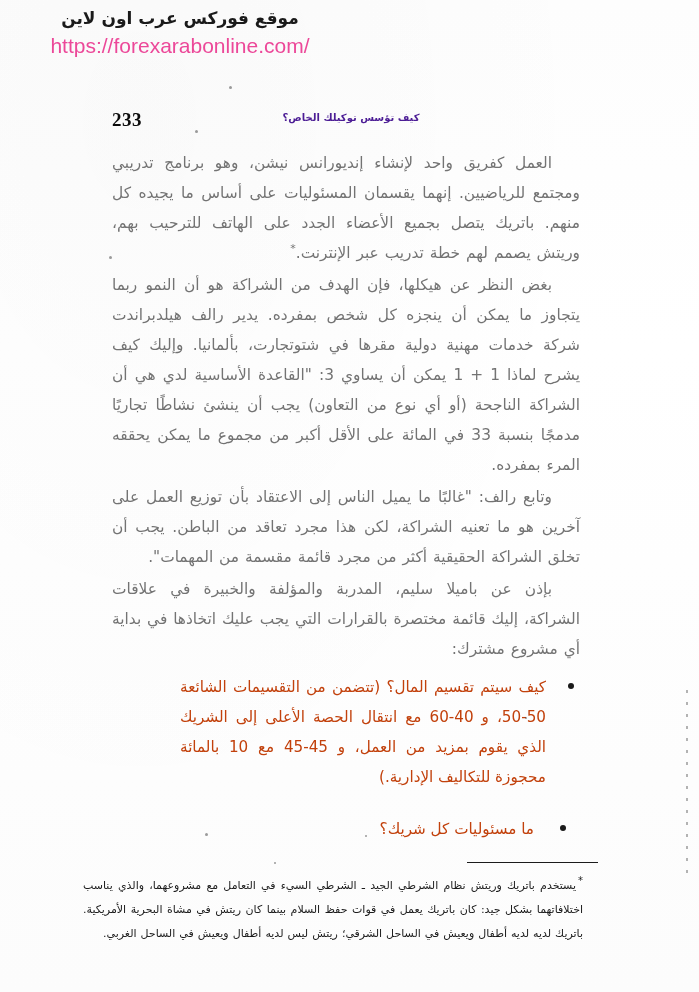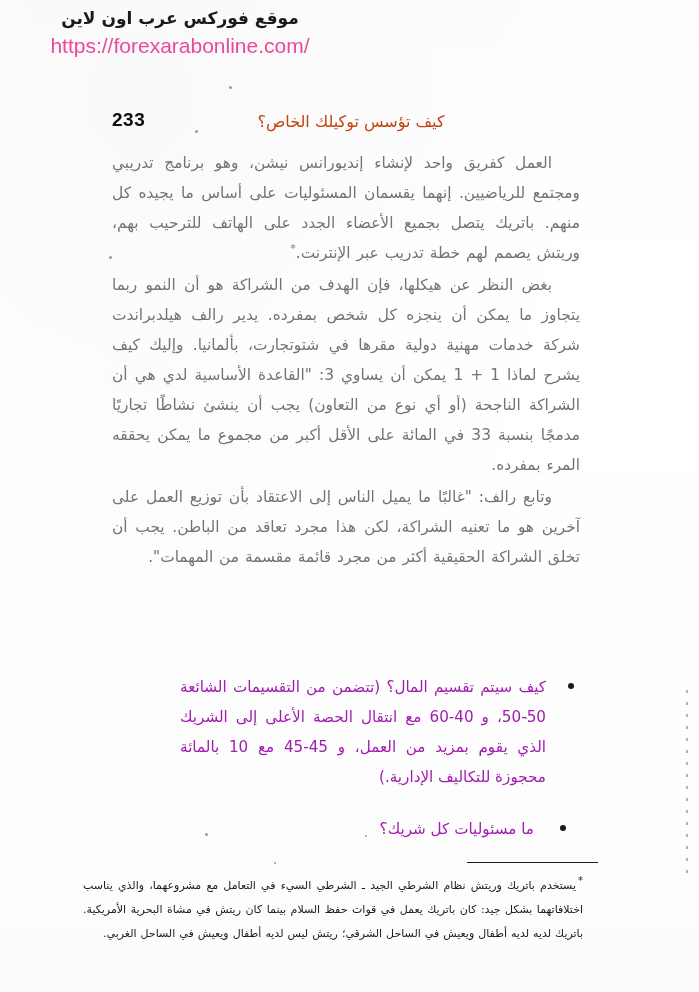--- a/index.html
+++ b/index.html
@@ -63,35 +63,35 @@
     top: 108px;
     left: 112px;
     width: 478px;
     height: 26px;
     direction: rtl;
   }
   .folio {
     position: absolute;
     left: 0;
     top: 1px;
-    font-family: Liberation Sans, sans-serif;
+    font-family: Liberation Serif, serif;
     font-weight: 700;
     font-size: 19px;
     color: #0b0b0b;
     letter-spacing: 0.5px;
   }
   .head-title {
     position: absolute;
     right: 0;
     left: 0;
     top: 4px;
     text-align: center;
-    font-size: 16px;
-    font-weight: 400;
-    color: #c2410c;
+    font-size: 10px;
+    font-weight: 700;
+    color: #4c1d95;
     letter-spacing: 0px;
   }
 
   
   .column {
     position: absolute;
     top: 148px;
     right: 119px;
     width: 468px;
     direction: rtl;
@@ -126,21 +126,21 @@
     direction: rtl;
   }
   ul.bullets > li {
     position: relative;
     margin: 0 0 22px 0;
     padding-right: 34px;
     font-size: 15.2px;
     line-height: 30px;
     text-align: justify;
     text-align-last: right;
-    color: #a21caf;
+    color: #c2410c;
   }
   ul.bullets > li:last-child {
     margin-bottom: 0;
   }
   ul.bullets > li .dot {
     position: absolute;
     right: 6px;
     top: 11px;
     width: 6px;
     height: 6px;
@@ -223,20 +223,21 @@
   </div>
 
   <div class="column">
 
     <p class="para"><span>العمل كفريق واحد لإنشاء إنديورانس نيشن، وهو برنامج تدريبي ومجتمع للرياضيين. إنهما يقسمان المسئوليات على أساس ما يجيده كل منهم. باتريك يتصل بجميع الأعضاء الجدد على الهاتف للترحيب بهم، وريتش يصمم لهم خطة تدريب عبر الإنترنت.</span><sup class="fnref">*</sup></p>
 
     <p class="para">بغض النظر عن هيكلها، فإن الهدف من الشراكة هو أن النمو ربما يتجاوز ما يمكن أن ينجزه كل شخص بمفرده. يدير رالف هيلدبراندت شركة خدمات مهنية دولية مقرها في شتوتجارت، بألمانيا. وإليك كيف يشرح لماذا 1 + 1 يمكن أن يساوي 3: "القاعدة الأساسية لدي هي أن الشراكة الناجحة (أو أي نوع من التعاون) يجب أن ينشئ نشاطًا تجاريًا مدمجًا بنسبة 33 في المائة على الأقل أكبر من مجموع ما يمكن يحققه المرء بمفرده.</p>
 
     <p class="para">وتابع رالف: "غالبًا ما يميل الناس إلى الاعتقاد بأن توزيع العمل على آخرين هو ما تعنيه الشراكة، لكن هذا مجرد تعاقد من الباطن. يجب أن تخلق الشراكة الحقيقية أكثر من مجرد قائمة مقسمة من المهمات".</p>
 
+    <p class="para">بإذن عن باميلا سليم، المدربة والمؤلفة والخبيرة في علاقات الشراكة، إليك قائمة مختصرة بالقرارات التي يجب عليك اتخاذها في بداية أي مشروع مشترك:</p>
   </div>
 
   <ul class="bullets">
     <li>
       <span class="dot"></span>
       <span>كيف سيتم تقسيم المال؟ (تتضمن من التقسيمات الشائعة 50‑50، و 40‑60 مع انتقال الحصة الأعلى إلى الشريك الذي يقوم بمزيد من العمل، و 45‑45 مع 10 بالمائة محجوزة للتكاليف الإدارية.)</span>
     </li>
     <li class="short">
       <span class="dot"></span>
       <span>ما مسئوليات كل شريك؟</span>

